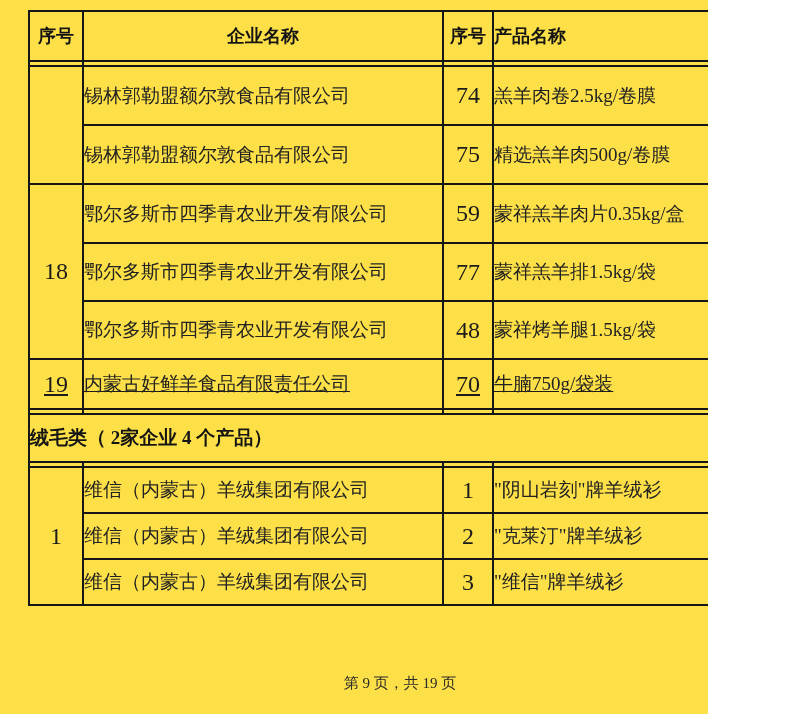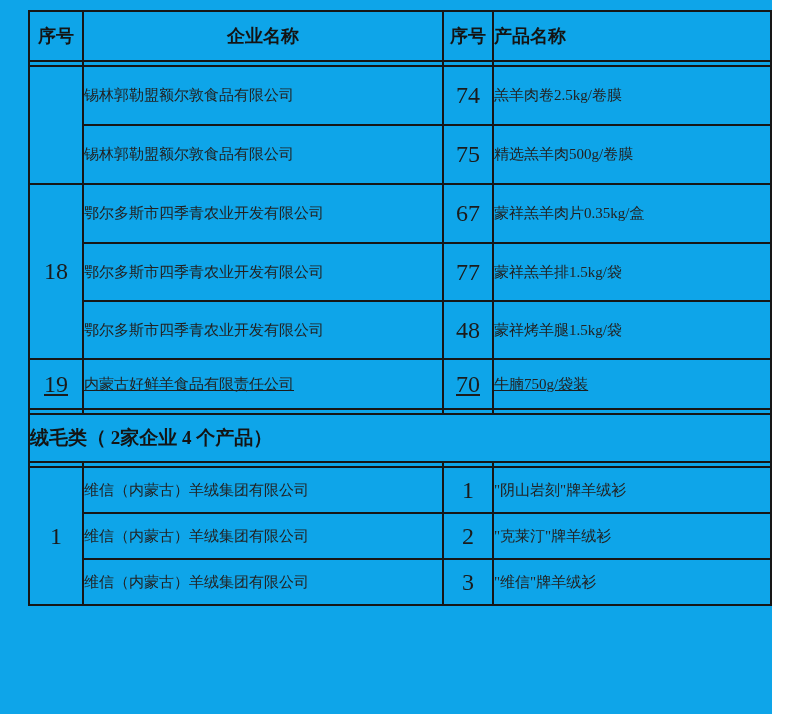--- a/index.html
+++ b/index.html
@@ -2,23 +2,23 @@
 <html><head>
 <meta charset="utf-8">
 <style>
   html, body {
     margin: 0;
     padding: 0;
     background: #ffffff;
   }
   .page {
     position: relative;
-    width: 772px;
+    width: 708px;
     height: 714px;
-    background: #0ea5e9;
+    background: #fde047;
     font-family: "Liberation Serif", "DejaVu Serif", serif;
     color: #1b1b1b;
     overflow: hidden;
   }
   table.doc {
     position: absolute;
     left: 28px;
     top: 10px;
     width: 742px;
     border-collapse: collapse;
@@ -42,21 +42,21 @@
     padding-left: 7px;
     margin-top: 28px;
   }
   td.num {
     font-size: 24px;
     text-align: center;
     font-weight: normal;
     color: #1b1b1b;
   }
   td.txt {
-    font-size: 15px;
+    font-size: 19px;
     text-align: left;
     padding-left: 7px;
     color: #222222;
   }
   tr.hd   { height: 50px; }
   tr.sp   { height: 5px; }
   tr.r-a  { height: 59px; }
   tr.r-b  { height: 58px; }
   tr.r-c  { height: 50px; text-decoration: underline; }
   tr.r-d  { height: 46px; }
@@ -113,21 +113,21 @@
     </tr>
     <tr class="r-a">
       <td class="txt">锡林郭勒盟额尔敦食品有限公司</td>
       <td class="num">75</td>
       <td class="txt">精选羔羊肉500g/卷膜</td>
     </tr>
 
     <tr class="r-a">
       <td class="num" rowspan="3">18</td>
       <td class="txt">鄂尔多斯市四季青农业开发有限公司</td>
-      <td class="num">67</td>
+      <td class="num">59</td>
       <td class="txt">蒙祥羔羊肉片0.35kg/盒</td>
     </tr>
     <tr class="r-b">
       <td class="txt">鄂尔多斯市四季青农业开发有限公司</td>
       <td class="num">77</td>
       <td class="txt">蒙祥羔羊排1.5kg/袋</td>
     </tr>
     <tr class="r-b">
       <td class="txt">鄂尔多斯市四季青农业开发有限公司</td>
       <td class="num">48</td>
@@ -171,14 +171,15 @@
       <td class="txt">"克莱汀"牌羊绒衫</td>
     </tr>
     <tr class="r-d">
       <td class="txt">维信（内蒙古）羊绒集团有限公司</td>
       <td class="num">3</td>
       <td class="txt">"维信"牌羊绒衫</td>
     </tr>
   </tbody>
     </table>
 
+  <div class="footer">第 9 页，共 19 页</div>
 
 </div>
 
 </body></html>

